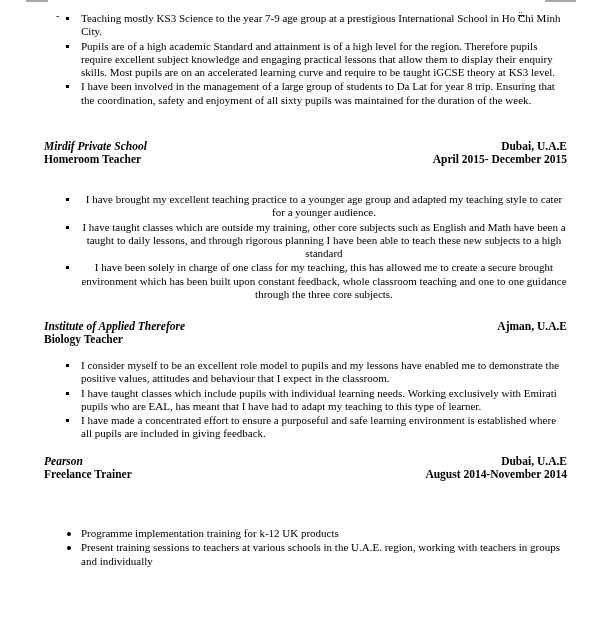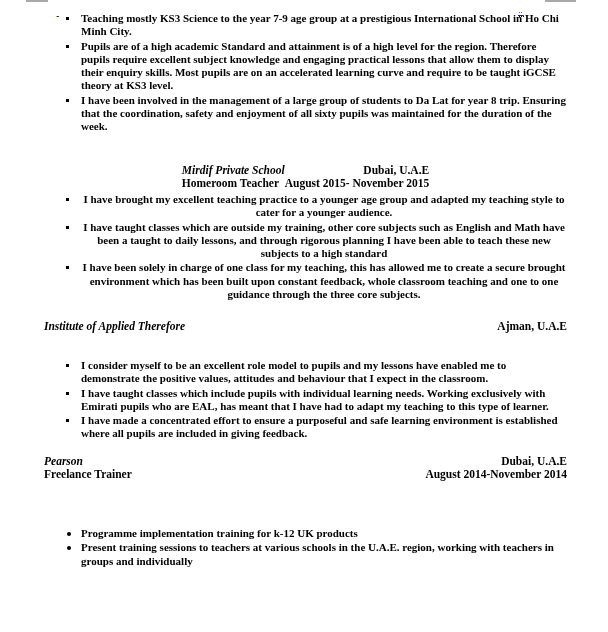--- a/index.html
+++ b/index.html
@@ -34,35 +34,34 @@
   }
   .sec-header .company  { font-style:italic; }
   .hdr-right { text-align:right; }
   .hdr-right .location  { }
 
   ul.bullets {
     margin:0; padding:0 0 0 37px;
     list-style:none;
     font-size:11px; line-height:13.3px;
     width:486px;
-    font-weight:bold;
   }
   ul.bullets li { position:relative; margin:0 0 1px 0; }
   ul.bullets li::before {
     content:""; position:absolute;
     left:-15px; top:5px;
     width:3px; height:3px; background:#000;
   }
   ul.bullets.round li::before {
     width:4px; height:4px; border-radius:50%;
     left:-14px; top:4.5px;
   }
 
   .t-s1b { top:12px; }
-  .t-s2h { top:164px;justify-content:center; }
+  .t-s2h { top:140px; }
   .t-s2b { top:193px;text-align:center; }
   .t-s3h { top:320px; }
   .t-s3b { top:359px; }
   .t-s4h { top:455px; }
   .t-s4b { top:527px; }
 </style>
 </head>
 <body>
 
 <div class="page">
@@ -78,32 +77,33 @@
     <li>I have been involved in the management of a large group of students to Da Lat for year 8 trip. Ensuring that the coordination, safety and enjoyment of all sixty pupils was maintained for the duration of the week.</li>
   </ul>
 
   <div class="sec-header block t-s2h">
     <div class="hdr-left">
       <div class="company">Mirdif Private School</div>
       <div class="role">Homeroom Teacher</div>
     </div>
     <div class="hdr-right">
       <div class="location">Dubai, U.A.E</div>
-      <div class="dates">August 2015- November 2015</div>
+      <div class="dates">April 2015- December 2015</div>
     </div>
   </div>
   <ul class="bullets block t-s2b">
     <li>I have brought my excellent teaching practice to a younger age group and adapted my teaching style to cater for a younger audience.</li>
     <li>I have taught classes which are outside my training, other core subjects such as English and Math have been a taught to daily lessons, and through rigorous planning I have been able to teach these new subjects to a high standard</li>
     <li>I have been solely in charge of one class for my teaching, this has allowed me to create a secure brought environment which has been built upon constant feedback, whole classroom teaching and one to one guidance through the three core subjects.</li>
   </ul>
 
   <div class="sec-header block t-s3h">
     <div class="hdr-left">
       <div class="company">Institute of Applied Therefore</div>
+      <div class="role">Biology Teacher</div>
     </div>
     <div class="hdr-right">
       <div class="location">Ajman, U.A.E</div>
     </div>
   </div>
   <ul class="bullets block t-s3b">
     <li>I consider myself to be an excellent role model to pupils and my lessons have enabled me to demonstrate the positive values, attitudes and behaviour that I expect in the classroom.</li>
     <li>I have taught classes which include pupils with individual learning needs. Working exclusively with Emirati pupils who are EAL, has meant that I have had to adapt my teaching to this type of learner.</li>
     <li>I have made a concentrated effort to ensure a purposeful and safe learning environment is established where all pupils are included in giving feedback.</li>
   </ul>

